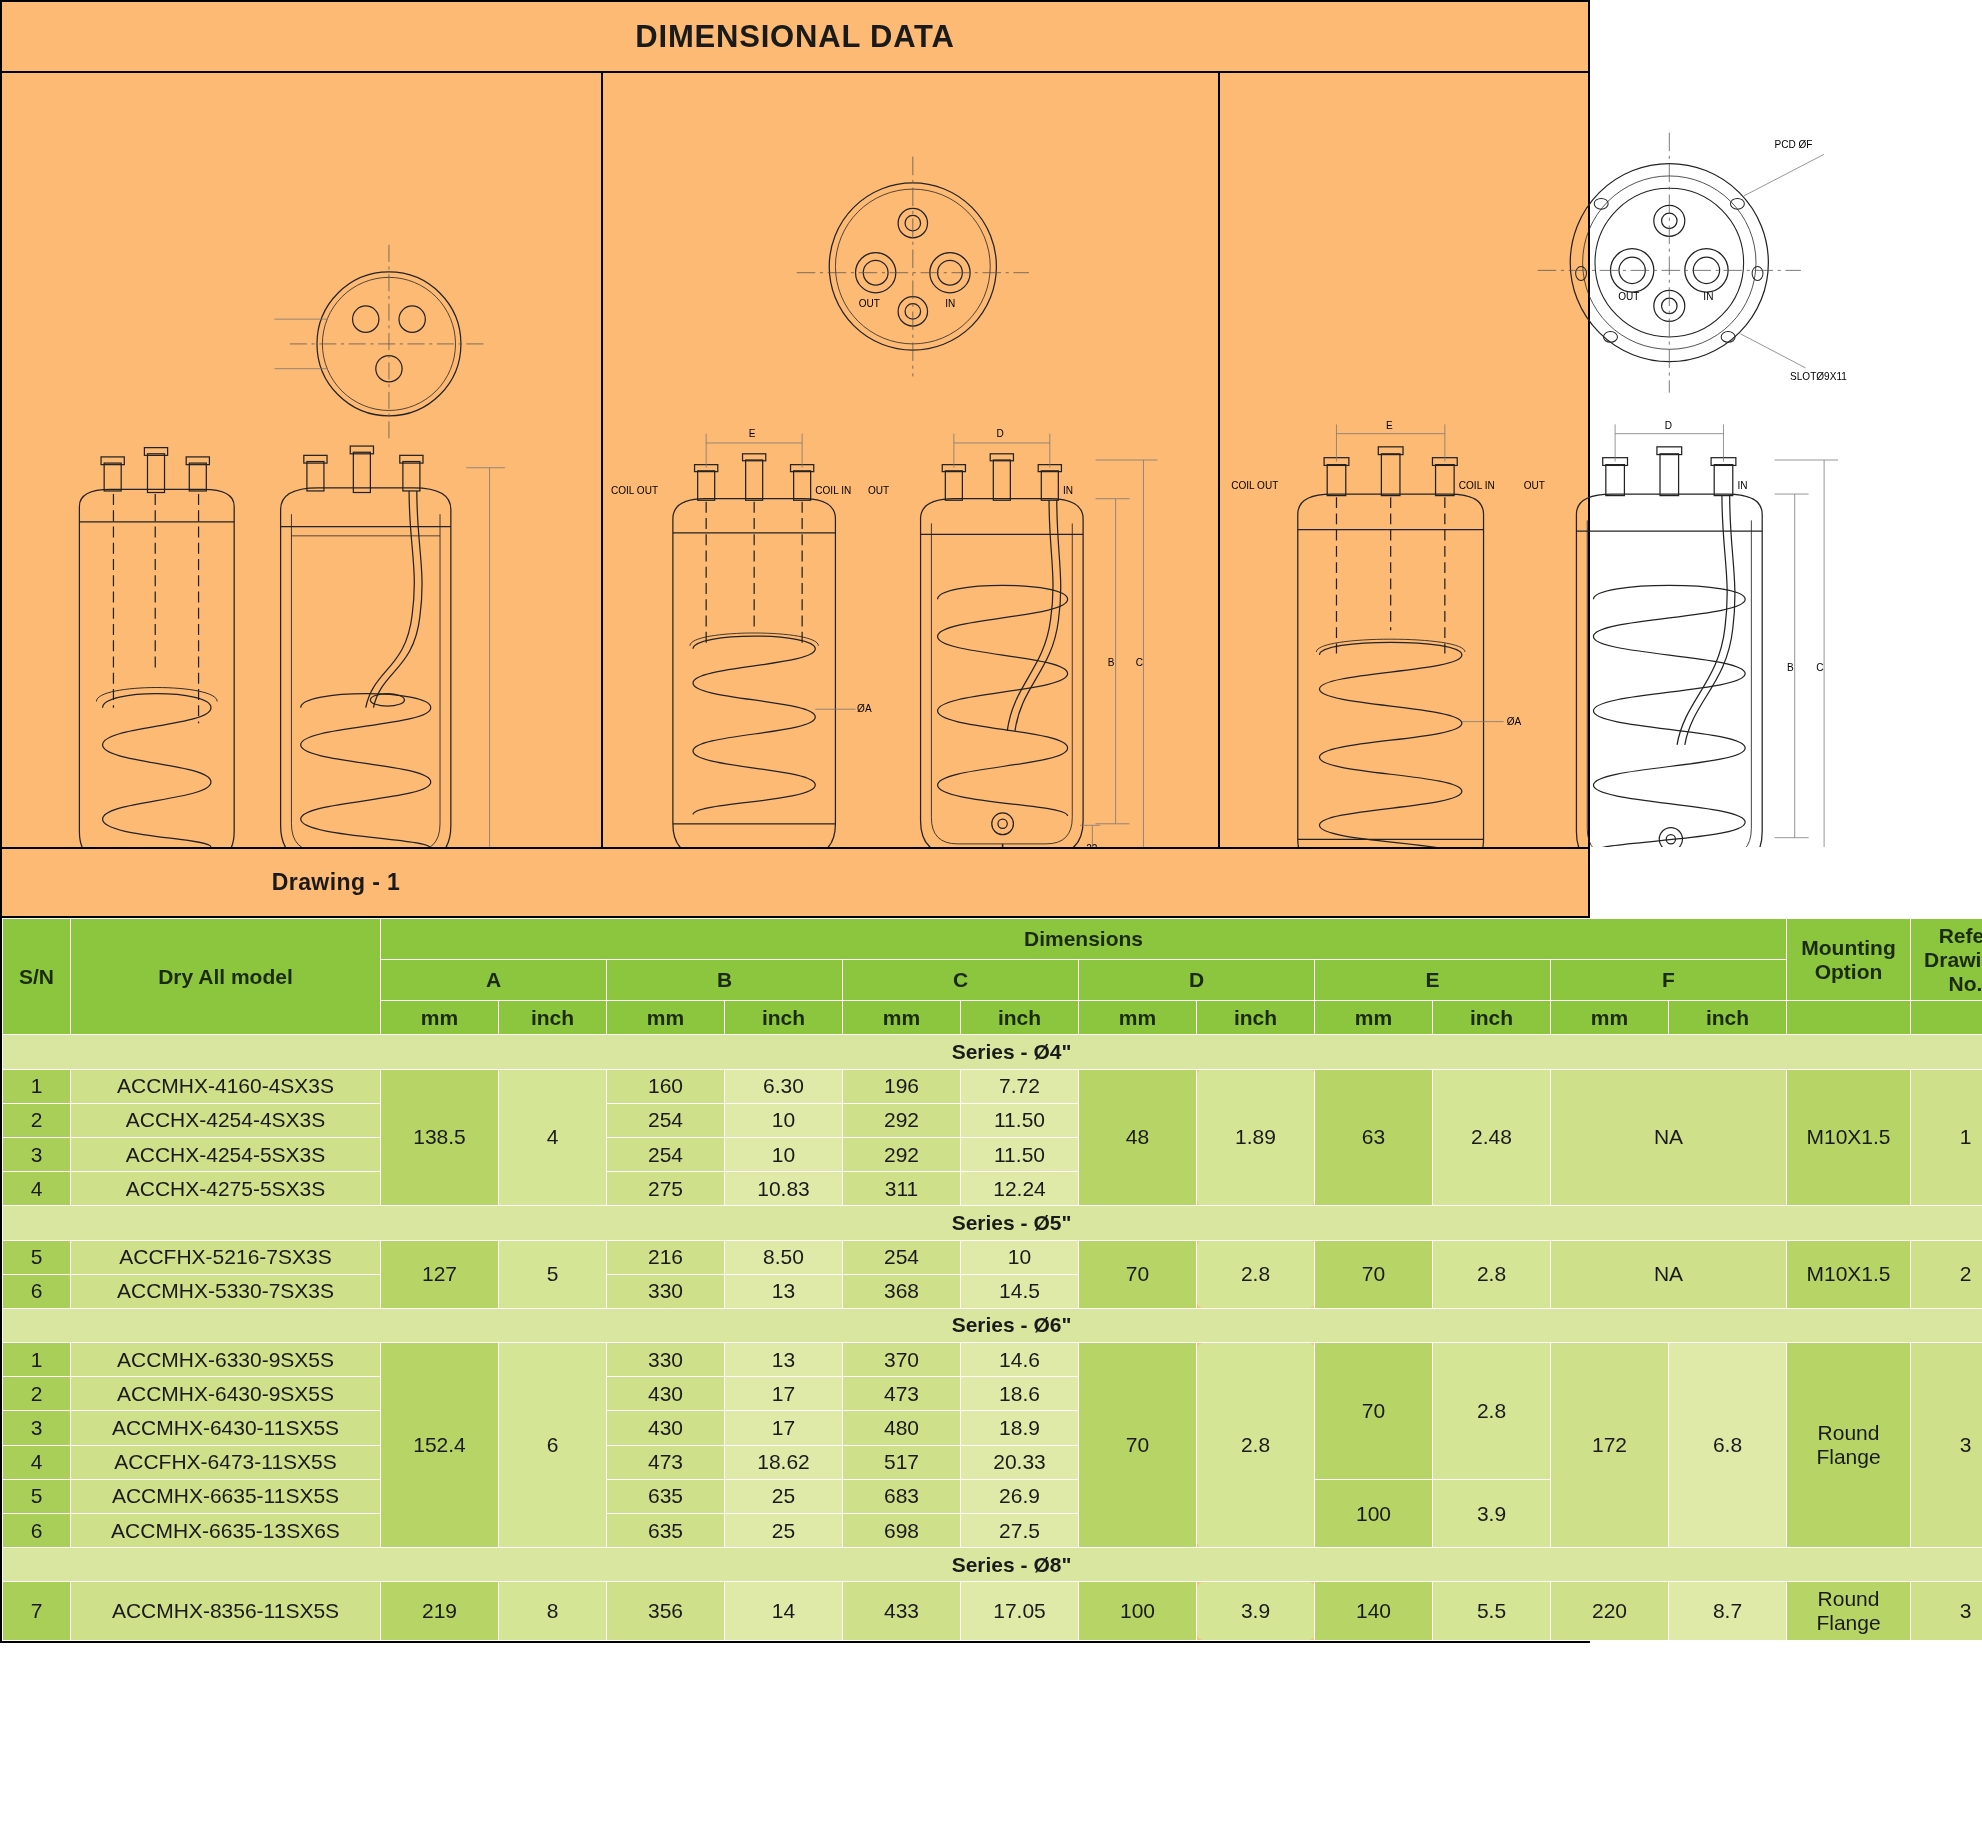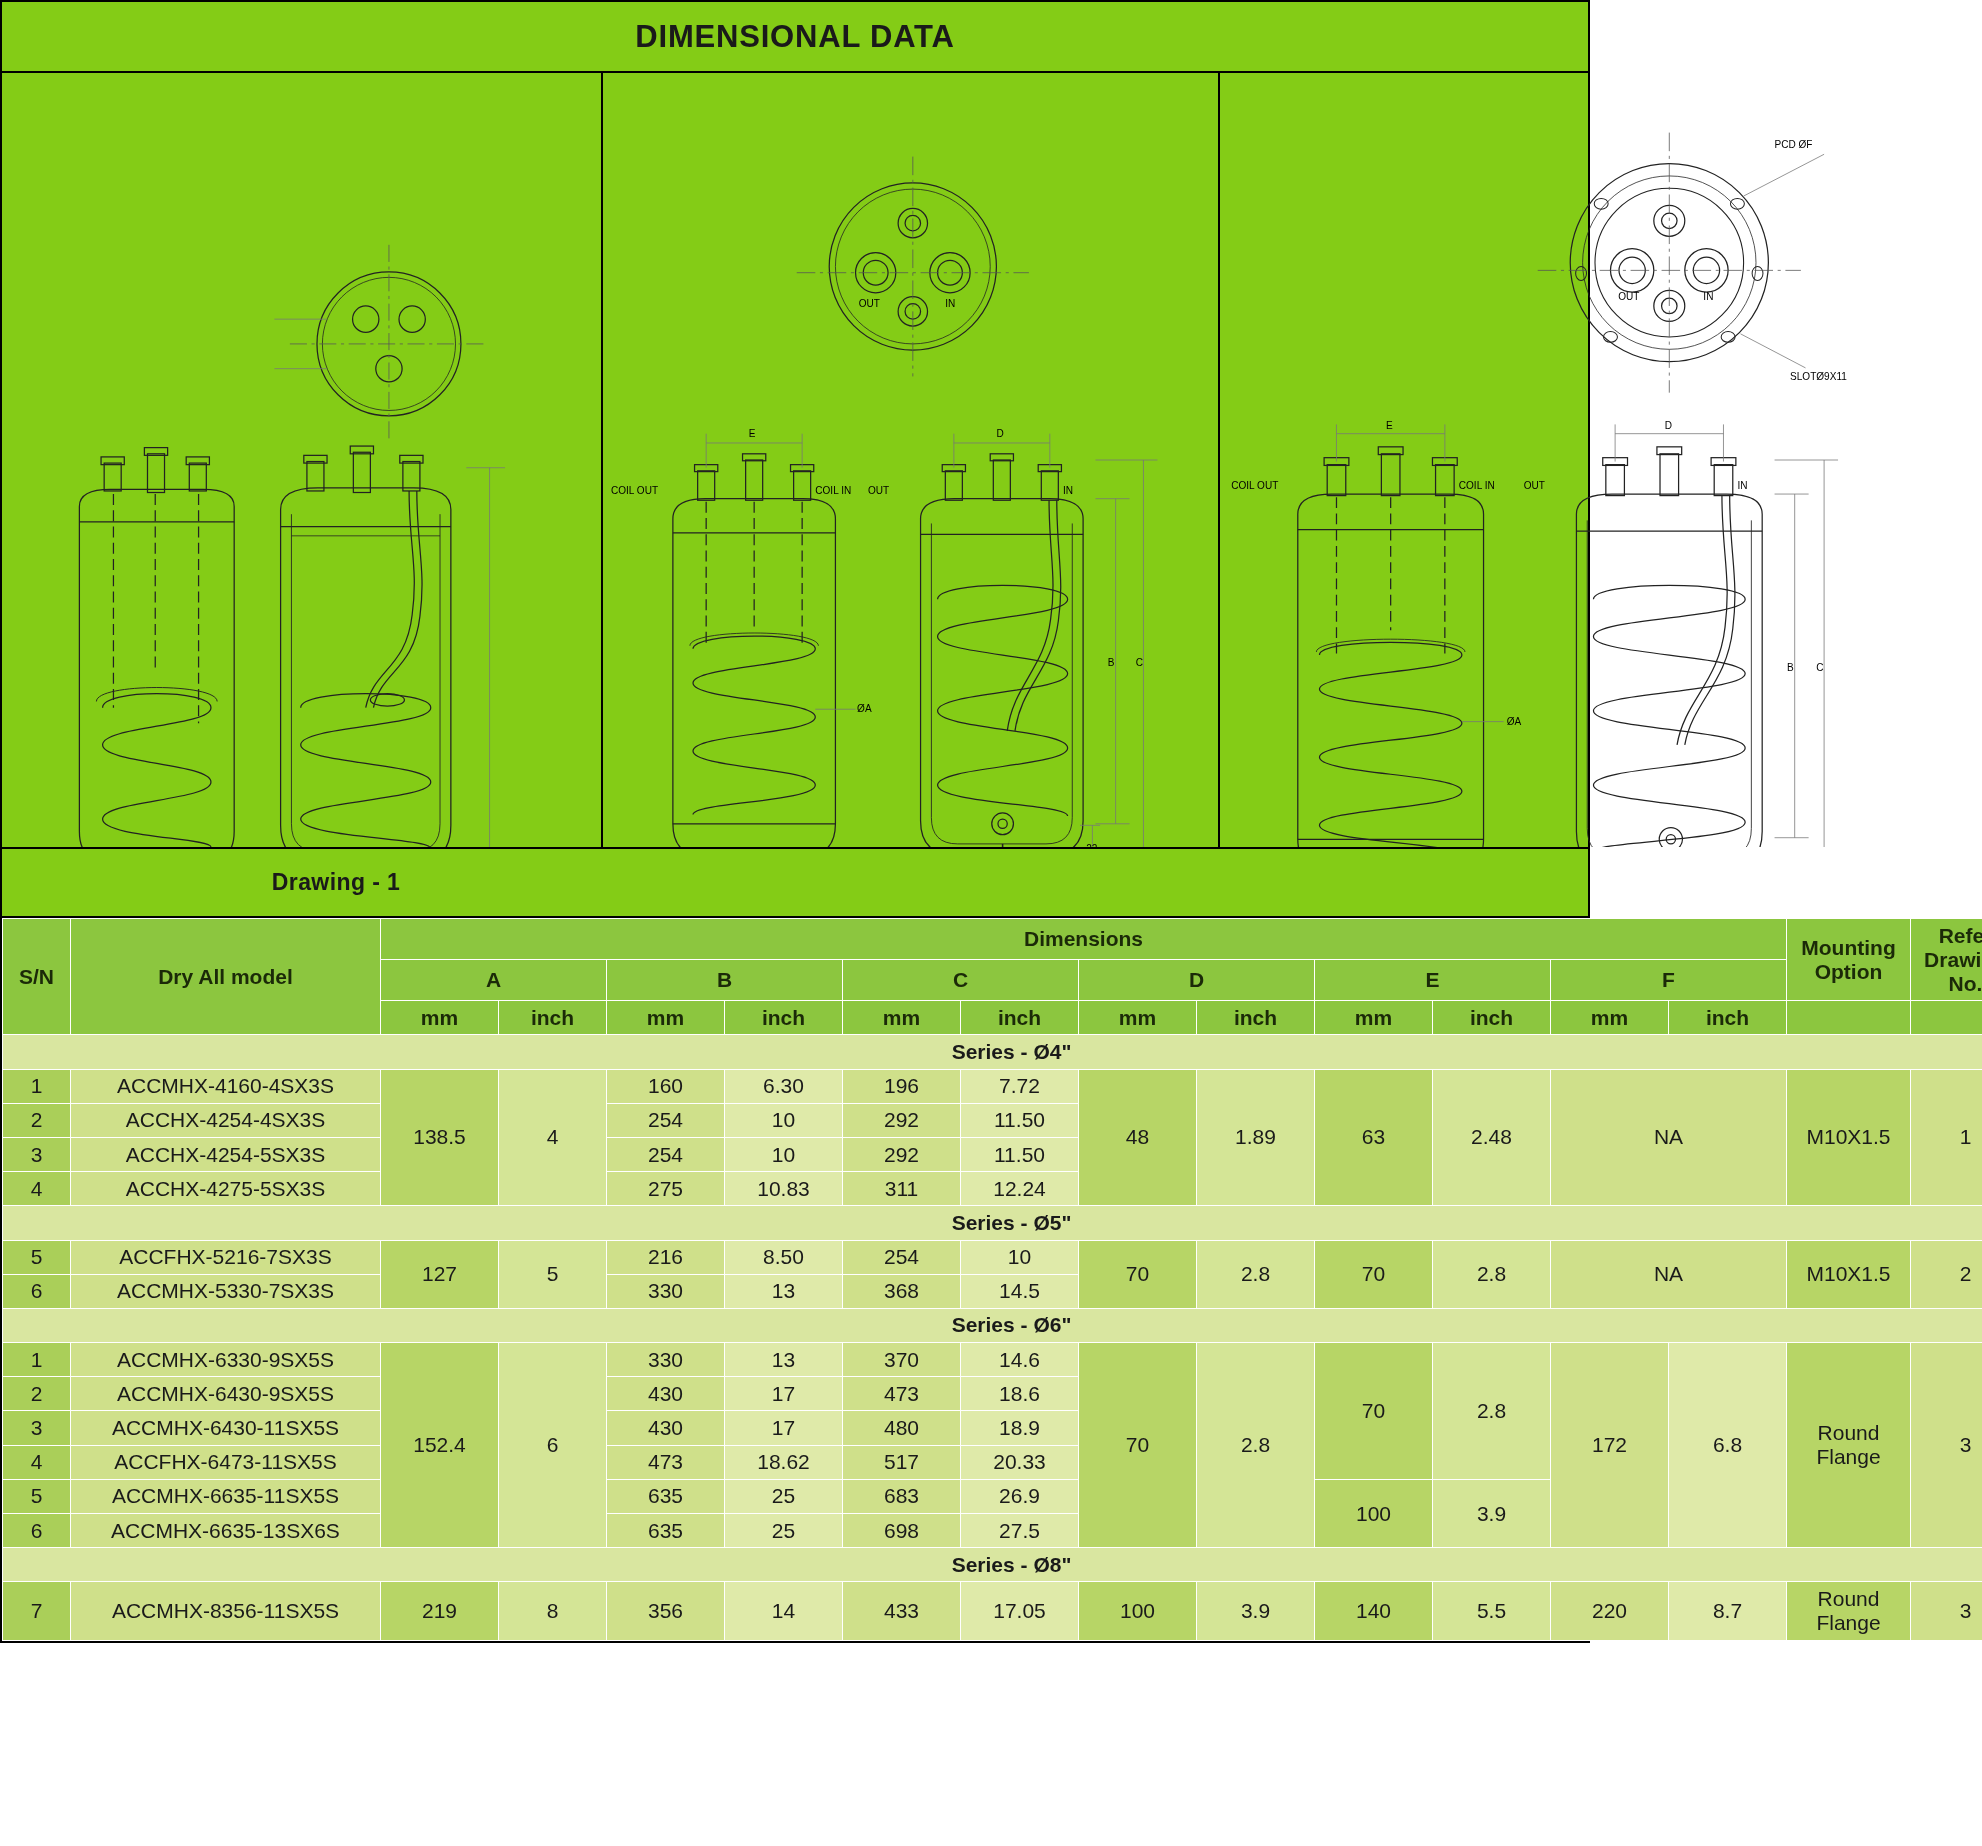--- a/index.html
+++ b/index.html
@@ -6,21 +6,21 @@
   html, body { margin:0; padding:0; }
   body {
     width: 1983px;
     background: #ffffff;
     font-family: "Liberation Sans", sans-serif;
     color: #1a1a1a;
   }
   .sheet {
     width: 1590px;
     border: 2.3px solid #000;
-    background:#84cc16;
+    background:#fdba74;
   }
   
   .title-bar {
     height: 71px;
     display:flex; align-items:center; justify-content:center;
     border-bottom: 2.3px solid #000;
     font-size: 31px;
     font-weight: bold;
     letter-spacing: 0.8px;
   }
@@ -67,21 +67,21 @@
   }
   td.sn      { background:#aacf59; }
   td.model   { background:#cfe08a; text-align:left; padding-left:29px; font-size:21px;}
   td.aMM     { background:#b7d566; }
   td.aIN     { background:#d4e596; }
   td.bMM     { background:#cfe08a; }
   td.bIN     { background:#dfeaa9; }
   td.cMM     { background:#cfe08a; }
   td.cIN     { background:#dfeaa9; }
   td.dMM     { background:#b7d566; }
-  td.dIN     { background:#d4e596; }
+  td.dIN     { background:#d4e596;border-radius:6px; }
   td.eMM     { background:#b7d566; }
   td.eIN     { background:#d4e596; }
   td.fMM     { background:#cfe08a; }
   td.fIN     { background:#dfeaa9; }
   td.mount   { background:#b7d566; }
   td.refer   { background:#cfe08a; }
   td.na      { background:#cfe08a; }
   td.small   { font-size:17px; }
   
   col.c-sn    { width: 68px; }

